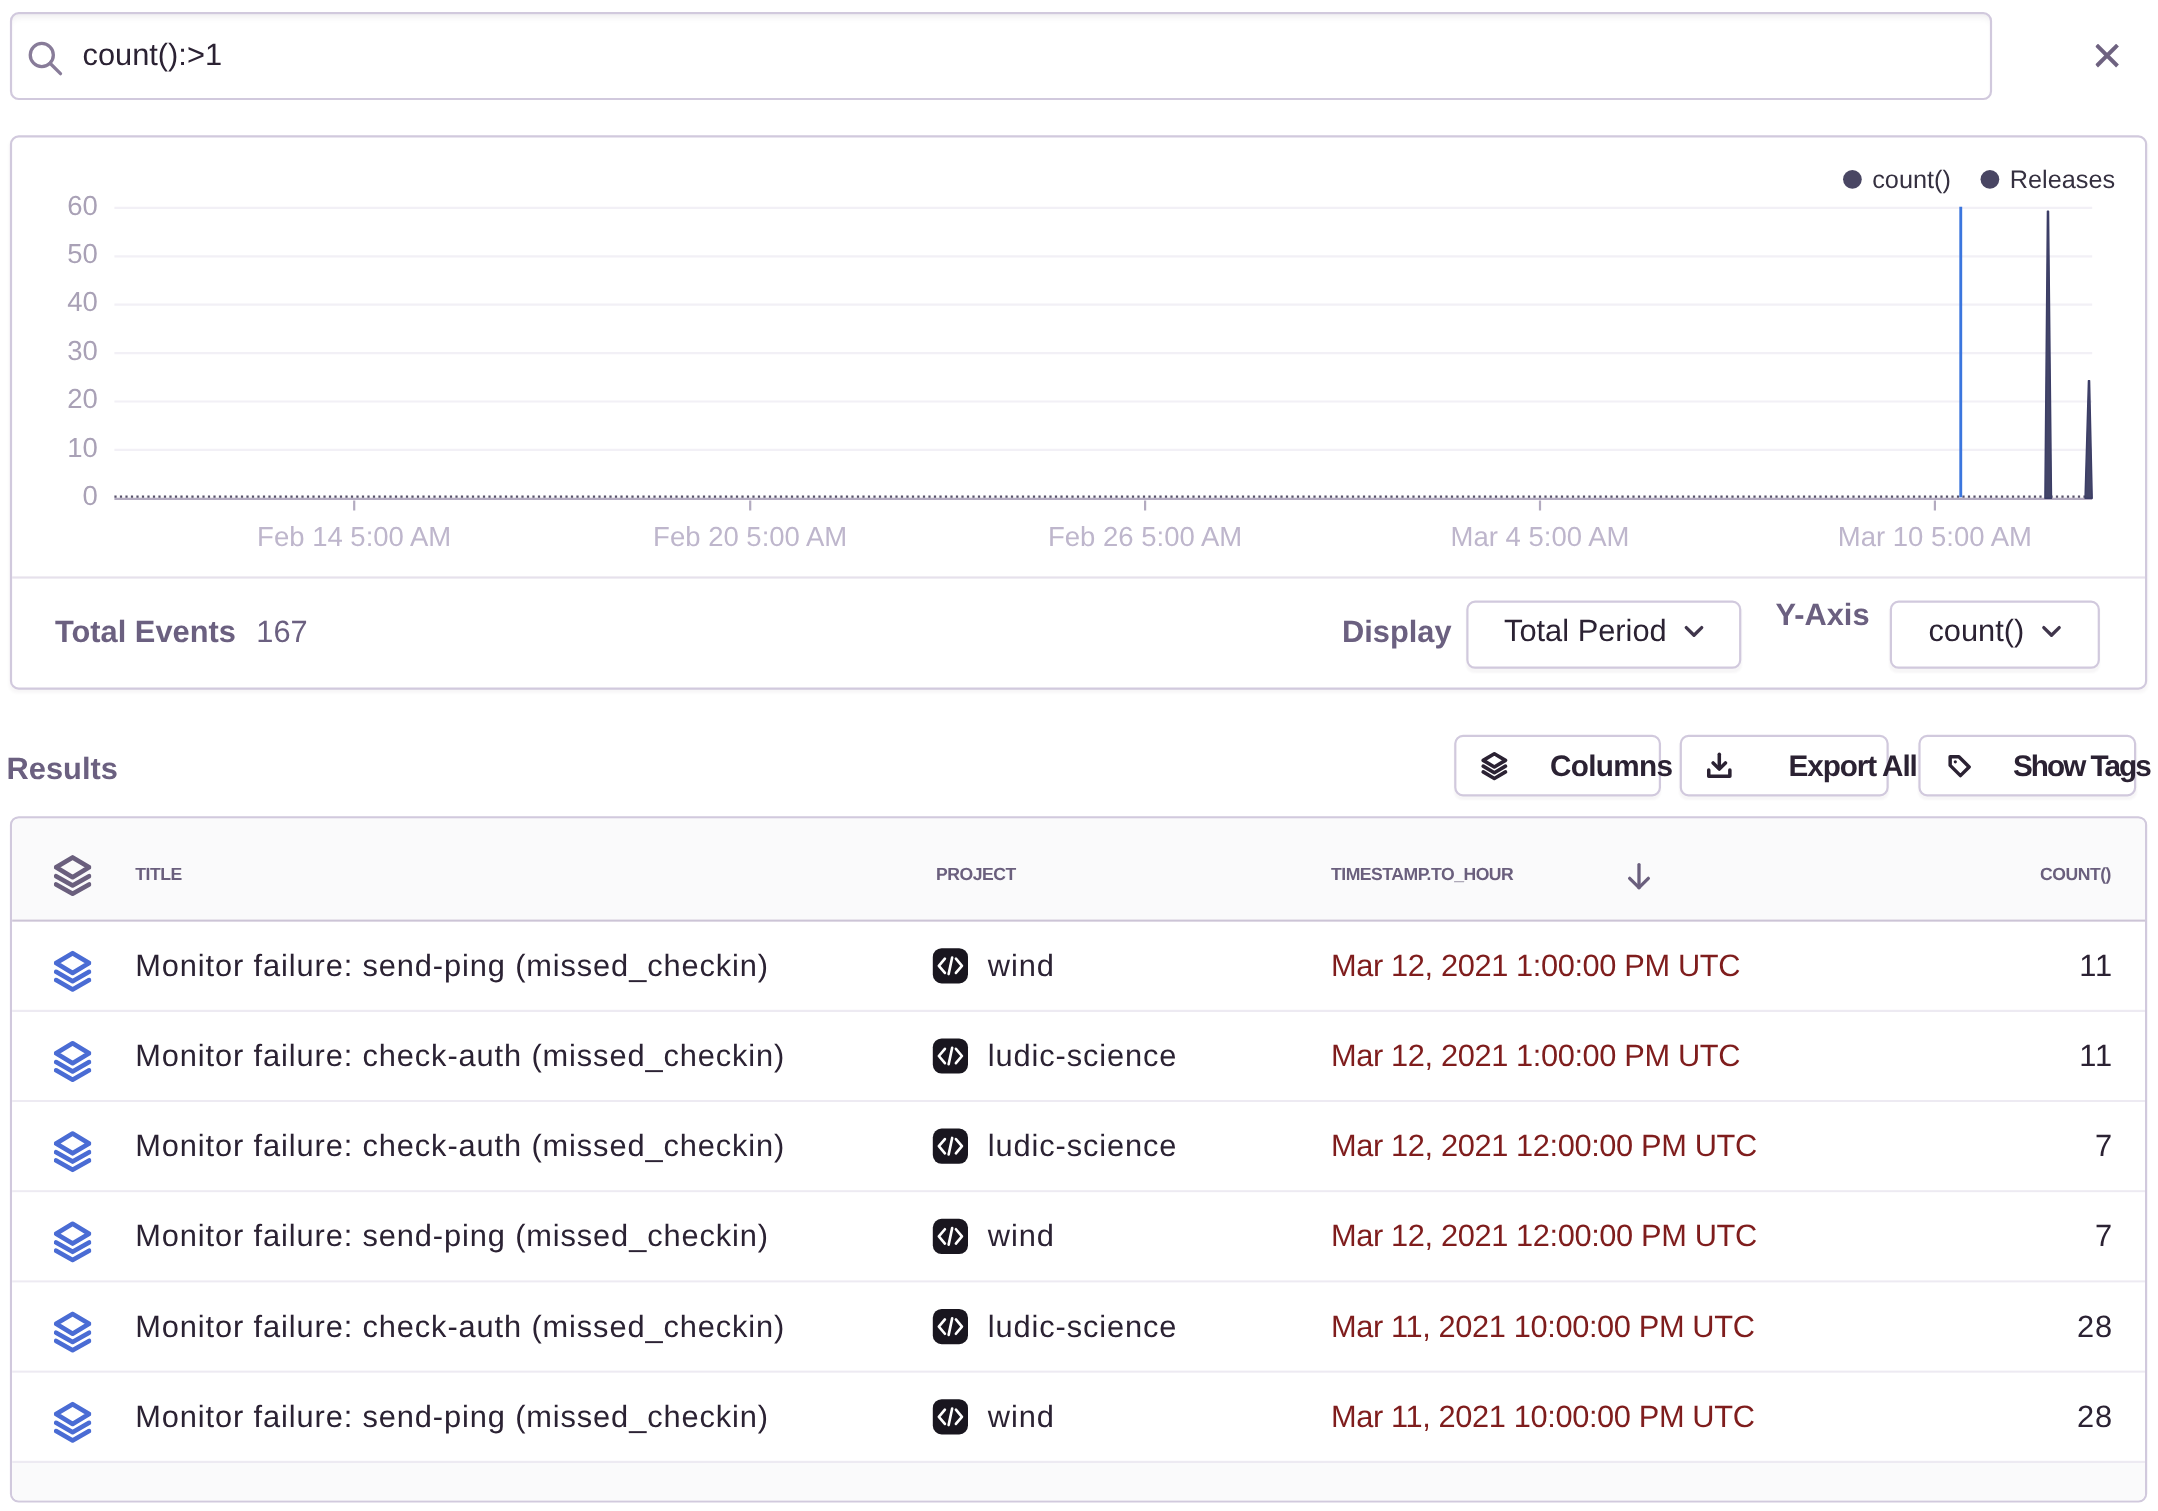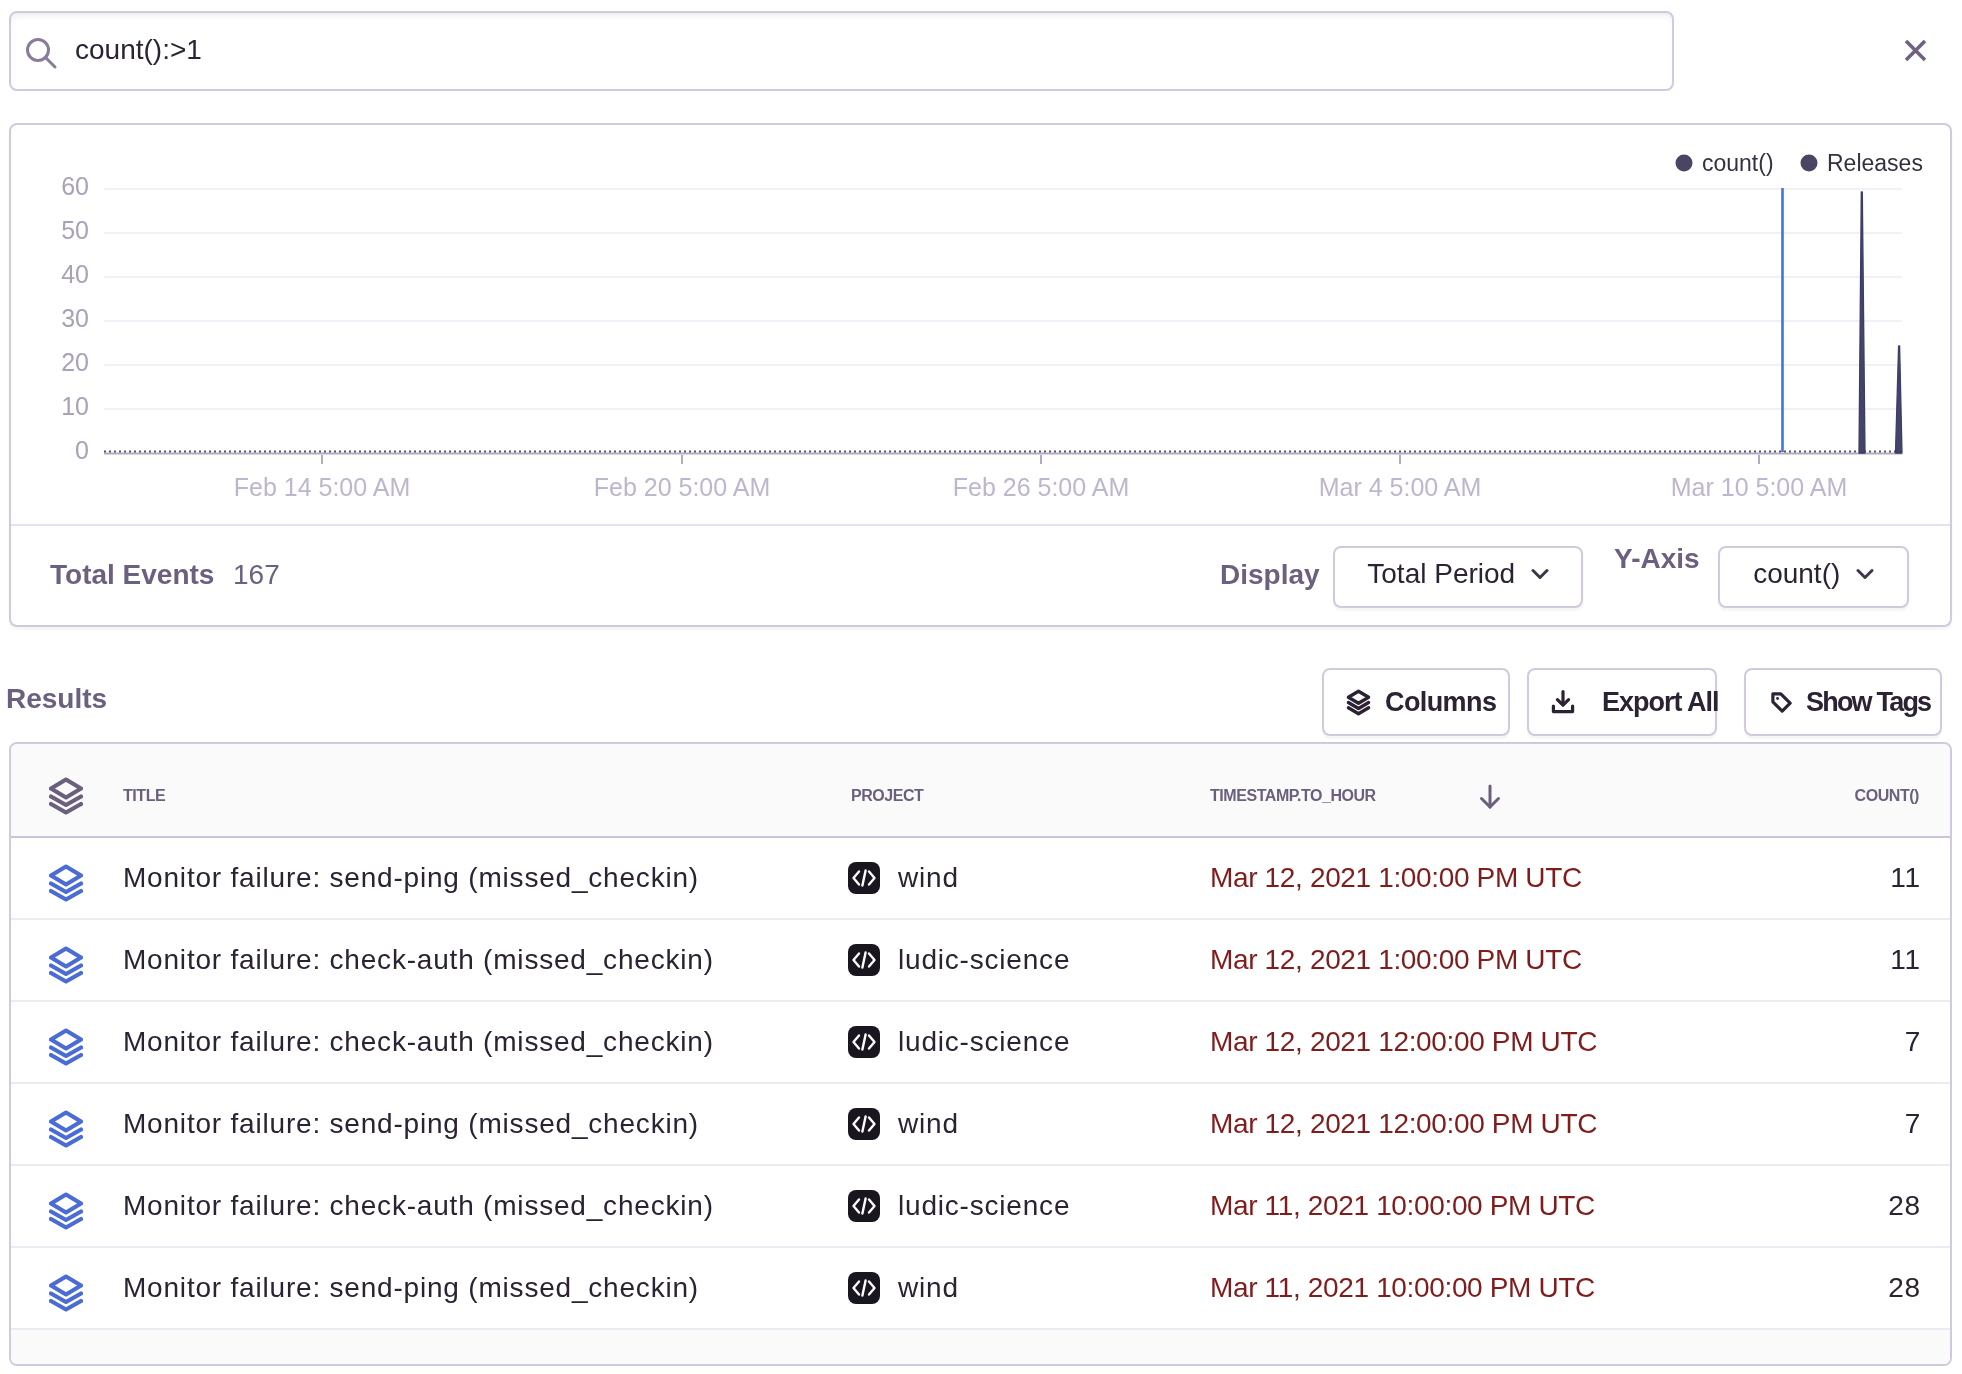--- a/index.html
+++ b/index.html
@@ -1,31 +1,31 @@
 <!DOCTYPE html>
 <html><head>
 <meta charset="utf-8">
 <style>
 * { margin:0; padding:0; box-sizing:border-box; }
 html,body { width:1962px; height:1374px; background:#fff; font-family:"Liberation Sans",sans-serif; position:relative; overflow:hidden; }
 .abs { position:absolute; }
 .panel { position:absolute; background:#fff; border:2px solid #d1c9dd; border-radius:8px; }
 
-#search { left:9px; top:11px; width:1665px; height:80px; box-shadow: inset 0 6px 7px -4px rgba(43,34,51,0.09); }
+#search { left:9px; top:11px; width:1802px; height:80px; box-shadow: inset 0 6px 7px -4px rgba(43,34,51,0.09); }
 #search .qtext { position:absolute; left:64px; top:0; height:74px; line-height:74px; font-size:28px; color:#2b2233; }
 
 #chartpanel { left:9px; top:123px; width:1943px; height:504px; box-shadow: 0 3px 3px rgba(43,34,51,0.04); }
 #chartsvg { position:absolute; left:0px; top:0px; }
 #chartfoot { position:absolute; left:0; top:399px; width:100%; height:76px; border-top:2px solid #e6e1ec; }
 .flabel { font-size:28px; font-weight:bold; color:#6b6080; }
 .fval { font-size:28px; color:#6b6080; }
 .dropdown { position:absolute; height:62px; border:2px solid #d1c9dd; border-radius:8px; background:#fff; font-size:28px; color:#2b2233; display:flex; align-items:center; justify-content:center; padding-bottom:6px; box-shadow: 0 3px 2px rgba(43,34,51,0.04);}
 
 #results-title { left:6px; top:683px; font-size:28px; font-weight:bold; color:#6b6080; }
-.btn { white-space:nowrap; position:absolute; top:668px; height:68px; border:2px solid #d1c9dd; border-radius:8px; background:#fff; display:flex; align-items:center; font-size:27px; font-weight:bold; color:#2b2233; letter-spacing:-0.6px; box-shadow: 0 3px 2px rgba(43,34,51,0.04); }
+.btn { white-space:nowrap; position:absolute; top:668px; height:56px; border:2px solid #d1c9dd; border-radius:8px; background:#fff; display:flex; align-items:center; font-size:27px; font-weight:bold; color:#2b2233; letter-spacing:-0.6px; box-shadow: 0 3px 2px rgba(43,34,51,0.04); gap: 24px; }
 
 #table { left:9px; top:742px; width:1943px; height:624px; overflow:hidden; }
 #thead { position:absolute; left:0; top:0; width:100%; height:94px; background:#fafafb; border-bottom:2px solid #ccc4d6; color:#6a5f7d; font-size:16px; font-weight:bold; letter-spacing:-0.45px; }
 .hcol { position:absolute; top:0; height:94px; line-height:103px; }
 .row { position:absolute; left:0; width:100%; height:82px; border-bottom:2px solid #edeaf2; background:#fff; }
 .rc { position:absolute; top:0; height:92px; line-height:80px; font-size:28px; letter-spacing:0.8px; color:#2b2233; white-space:nowrap; }
 .ts { color:#7f1d1d; letter-spacing:-0.35px; }
 .cnt { text-align:right; }
 #tfoot { position:absolute; left:0; top:586px; width:100%; height:34px; background:#fafafb; }
 .badge { position:absolute; width:32px; height:32px; background:#19161f; border-radius:8px; top:24px; }

